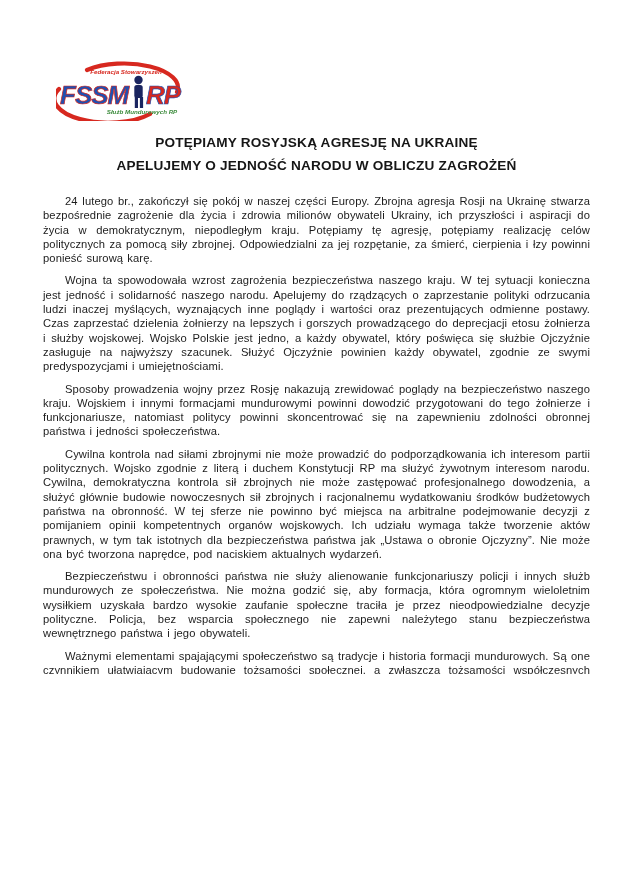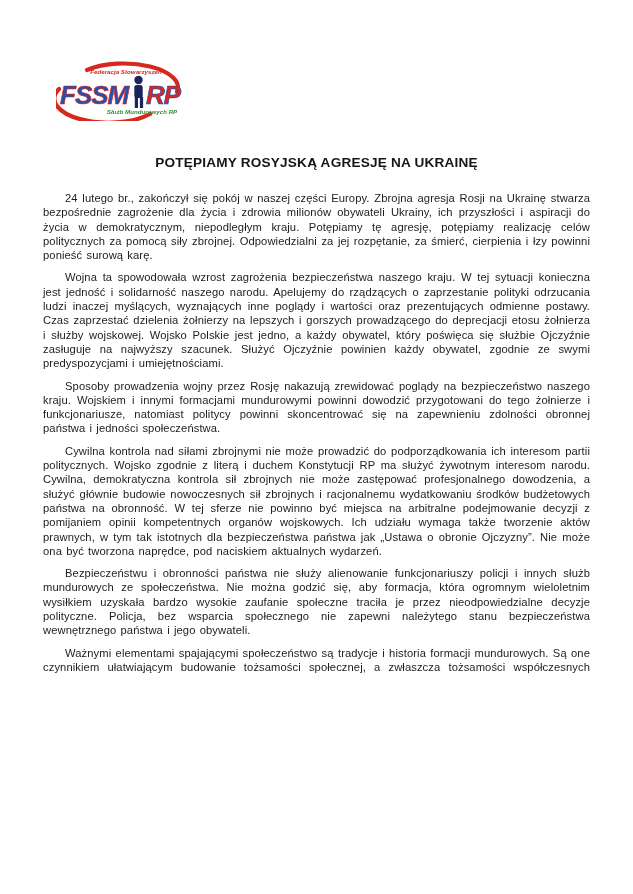--- a/index.html
+++ b/index.html
@@ -32,21 +32,21 @@
   .title {
     margin: 0;
     padding-top: 131px;
     text-align: center;
     font-size: 13.6px;
     font-weight: bold;
     line-height: 23px;
     letter-spacing: 0.2px;
     color: #161616;
   }
-  .tline { display: block; margin-top: 20px; }
+  .tline { display: block; }
   .content {
     padding: 9px 43px 0 43px;
   }
   .content p {
     margin: 8px 0 8px 0;
     text-align: justify;
     text-indent: 22px;
     font-size: 11.2px;
     line-height: 14.3px;
     letter-spacing: 0.1px;
@@ -69,20 +69,21 @@
       <rect x="78.3" y="24" width="8.4" height="13" rx="2.5"></rect>
       <rect x="78.8" y="36" width="3.2" height="11"></rect>
       <rect x="83.9" y="36" width="3.2" height="11"></rect>
     </g>
     <text x="90" y="43" class="big" fill="#d7281f" stroke="#2050b0" stroke-width="0.7">RP</text>
     <text x="86" y="53" text-anchor="middle" class="small-cap" fill="#3a8a3a">Służb Mundurowych RP</text>
   </svg>
 
   <h1 class="title">
     <span class="tline">POTĘPIAMY ROSYJSKĄ AGRESJĘ NA UKRAINĘ</span>
+    <span class="tline">APELUJEMY O JEDNOŚĆ NARODU W OBLICZU ZAGROŻEŃ</span>
   </h1>
 
   <div class="content">
     <p>24 lutego br., zakończył się pokój w naszej części Europy. Zbrojna agresja Rosji na Ukrainę stwarza bezpośrednie zagrożenie dla życia i zdrowia milionów obywateli Ukrainy, ich przyszłości i aspiracji do życia w demokratycznym, niepodległym kraju. Potępiamy tę agresję, potępiamy realizację celów politycznych za pomocą siły zbrojnej. Odpowiedzialni za jej rozpętanie, za śmierć, cierpienia i łzy powinni ponieść surową karę.</p>
     <p>Wojna ta spowodowała wzrost zagrożenia bezpieczeństwa naszego kraju. W tej sytuacji konieczna jest jedność i solidarność naszego narodu. Apelujemy do rządzących o zaprzestanie polityki odrzucania ludzi inaczej myślących, wyznających inne poglądy i wartości oraz prezentujących odmienne postawy. Czas zaprzestać dzielenia żołnierzy na lepszych i gorszych prowadzącego do deprecjacji etosu żołnierza i służby wojskowej. Wojsko Polskie jest jedno, a każdy obywatel, który poświęca się służbie Ojczyźnie zasługuje na najwyższy szacunek. Służyć Ojczyźnie powinien każdy obywatel, zgodnie ze swymi predyspozycjami i umiejętnościami.</p>
     <p>Sposoby prowadzenia wojny przez Rosję nakazują zrewidować poglądy na bezpieczeństwo naszego kraju. Wojskiem i innymi formacjami mundurowymi powinni dowodzić przygotowani do tego żołnierze i funkcjonariusze, natomiast politycy powinni skoncentrować się na zapewnieniu zdolności obronnej państwa i jedności społeczeństwa.</p>
     <p>Cywilna kontrola nad siłami zbrojnymi nie może prowadzić do podporządkowania ich interesom partii politycznych. Wojsko zgodnie z literą i duchem Konstytucji RP ma służyć żywotnym interesom narodu. Cywilna, demokratyczna kontrola sił zbrojnych nie może zastępować profesjonalnego dowodzenia, a służyć głównie budowie nowoczesnych sił zbrojnych i racjonalnemu wydatkowaniu środków budżetowych państwa na obronność. W tej sferze nie powinno być miejsca na arbitralne podejmowanie decyzji z pomijaniem opinii kompetentnych organów wojskowych. Ich udziału wymaga także tworzenie aktów prawnych, w tym tak istotnych dla bezpieczeństwa państwa jak „Ustawa o obronie Ojczyzny”. Nie może ona być tworzona naprędce, pod naciskiem aktualnych wydarzeń.</p>
     <p>Bezpieczeństwu i obronności państwa nie służy alienowanie funkcjonariuszy policji i innych służb mundurowych ze społeczeństwa. Nie można godzić się, aby formacja, która ogromnym wieloletnim wysiłkiem uzyskała bardzo wysokie zaufanie społeczne traciła je przez nieodpowiedzialne decyzje polityczne. Policja, bez wsparcia społecznego nie zapewni należytego stanu bezpieczeństwa wewnętrznego państwa i jego obywateli.</p>
     <p>Ważnymi elementami spajającymi społeczeństwo są tradycje i historia formacji mundurowych. Są one czynnikiem ułatwiającym budowanie tożsamości społecznej, a zwłaszcza tożsamości współczesnych żołnierzy i funkcjonariuszy. Żołnierze Wojska Polskiego zapisali się na kartach historii jako obrońcy suwerenności i niepodległości Ojczyzny. Wielu funkcjonariuszy oddało życie i zdrowie w służbie społeczeństwu. Zakłamywanie ich historii i wymazywanie określonych grup byłych żołnierzy i funkcjonariuszy, a także formacji mundurowych z historii narodu prowadzi do podważania ich autentycznego patriotyzmu.</p>
   </div>

